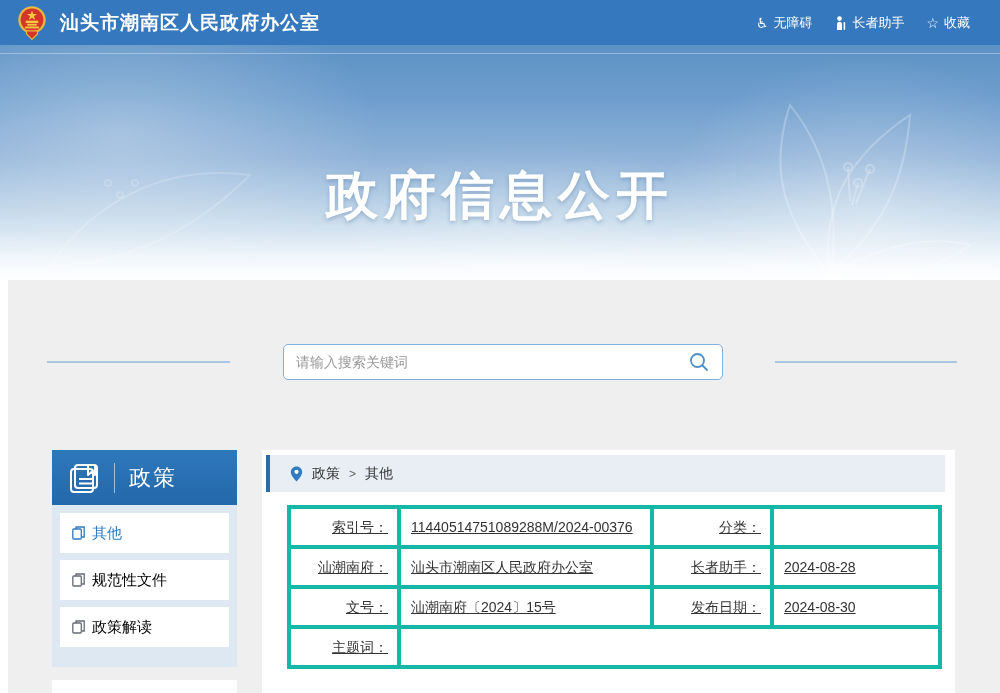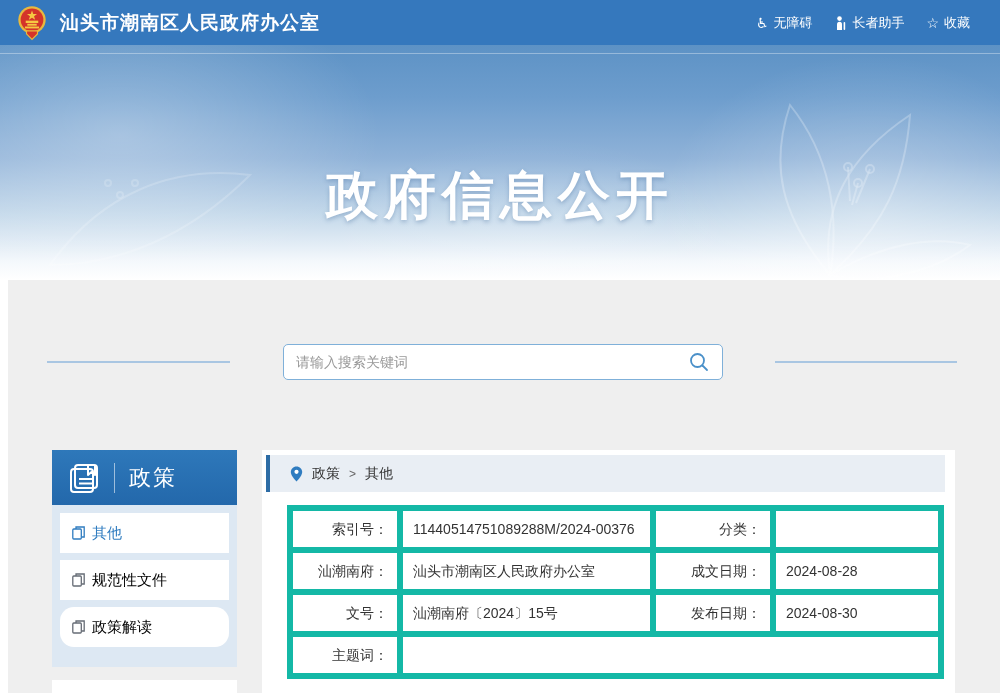--- a/index.html
+++ b/index.html
@@ -49,39 +49,39 @@
   .side-block { background:#dde8f3; padding-bottom:8px; }
   .side-header { height:55px; display:flex; align-items:center; padding:0 14px; }
   .side-header.blue { background:linear-gradient(180deg,#2e78ba,#2368ab); }
   .side-header .hdr-icon { width:36px; height:36px; flex:0 0 auto; }
   .side-header .vdiv { width:1px; height:30px; background:rgba(255,255,255,.55); margin:0 14px 0 12px; }
   .side-header .hdr-label { color:#ffffff; font-size:22px; letter-spacing:2px; }
   .side-items { padding-top:8px; }
   .side-item { background:#ffffff; margin:0 8px 7px 8px; height:40px;
     display:flex; align-items:center; padding:0 12px; gap:7px; font-size:15px;
     color:#000000; cursor:pointer; }
-  .side-item:last-child { margin-bottom:12px;border-radius:14px; }
+  .side-item:last-child { margin-bottom:12px; }
   .side-item.active { color:#2f7cc0; }
   .side-item .doc-icon { width:13px; height:14px; flex:0 0 auto; }
   .side-block2 { margin-top:13px; background:#ffffff; height:120px;
     display:flex; align-items:center; padding:10px 14px 0 14px; }
 
   
   .content-card { position:absolute; left:254px; top:170px; width:693px; min-height:310px;
     background:#ffffff; padding:5px 10px 20px 4px; }
   .breadcrumb { position:relative; height:37px; background:#e9eef4;
     display:flex; align-items:center; padding-left:24px; font-size:14px; color:#333; }
   .breadcrumb .accent { position:absolute; left:0; top:0; width:4px; height:37px; background:#2d6ca5; }
   .breadcrumb .pin { width:13px; height:16px; margin-right:9px; }
   .crumb { cursor:pointer; }
   .crumb-sep { margin:0 9px; color:#666; font-size:12px; }
 
   .info-table { margin:13px 7px 0 21px; border-collapse:collapse; width:651px;
     table-layout:fixed; font-size:14px; color:#333; }
-  .info-table td { border:6px solid #14b8a6; line-height:20px; padding:8px 0; vertical-align:middle; }
+  .info-table td { border:4px solid #14b8a6; line-height:20px; padding:8px 0; vertical-align:middle;text-decoration:underline; }
   .info-table td.lbl { text-align:right; padding-right:9px; white-space:nowrap; }
   .info-table td.val { text-align:left; padding-left:10px; }
   .info-table tr.row-name td { padding-top:3px; padding-bottom:3px; vertical-align:top; }
   .col1 { width:110px; } .col2 { width:253px; } .col3 { width:120px; } .col4 { width:168px; }
 </style>
 </head>
 <body>
 
 <div class="topbar">
   <svg class="emblem" viewBox="0 0 40 46">
@@ -219,21 +219,21 @@
       <tbody>
           <tr>
         <td class="lbl">索引号：</td>
         <td class="val">11440514751089288M/2024-00376</td>
         <td class="lbl">分类：</td>
         <td class="val"></td>
       </tr>
       <tr>
         <td class="lbl">汕潮南府：</td>
         <td class="val">汕头市潮南区人民政府办公室</td>
-        <td class="lbl">成文日期：</td>
+        <td class="lbl">长者助手：</td>
         <td class="val">2024-08-28</td>
       </tr>
       <tr>
         <td class="lbl">文号：</td>
         <td class="val">汕潮南府〔2024〕15号</td>
         <td class="lbl">发布日期：</td>
         <td class="val">2024-08-30</td>
       </tr>
       <tr>
         <td class="lbl">主题词：</td>

